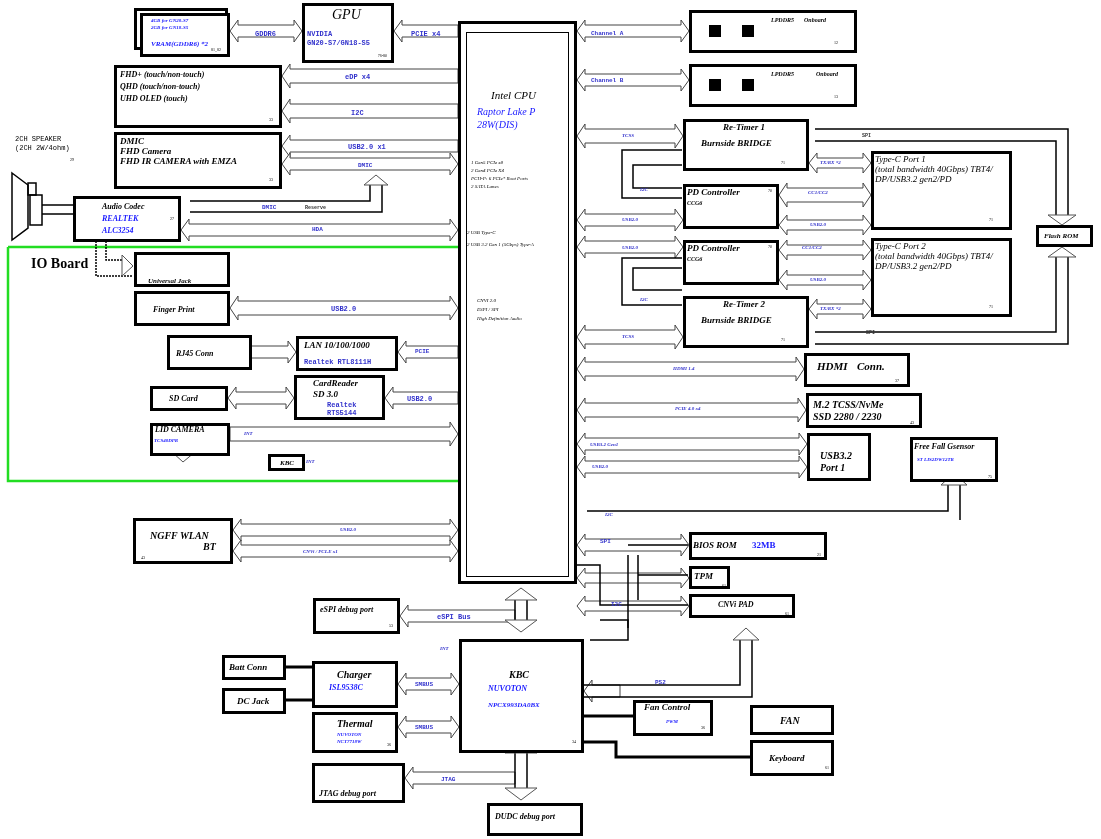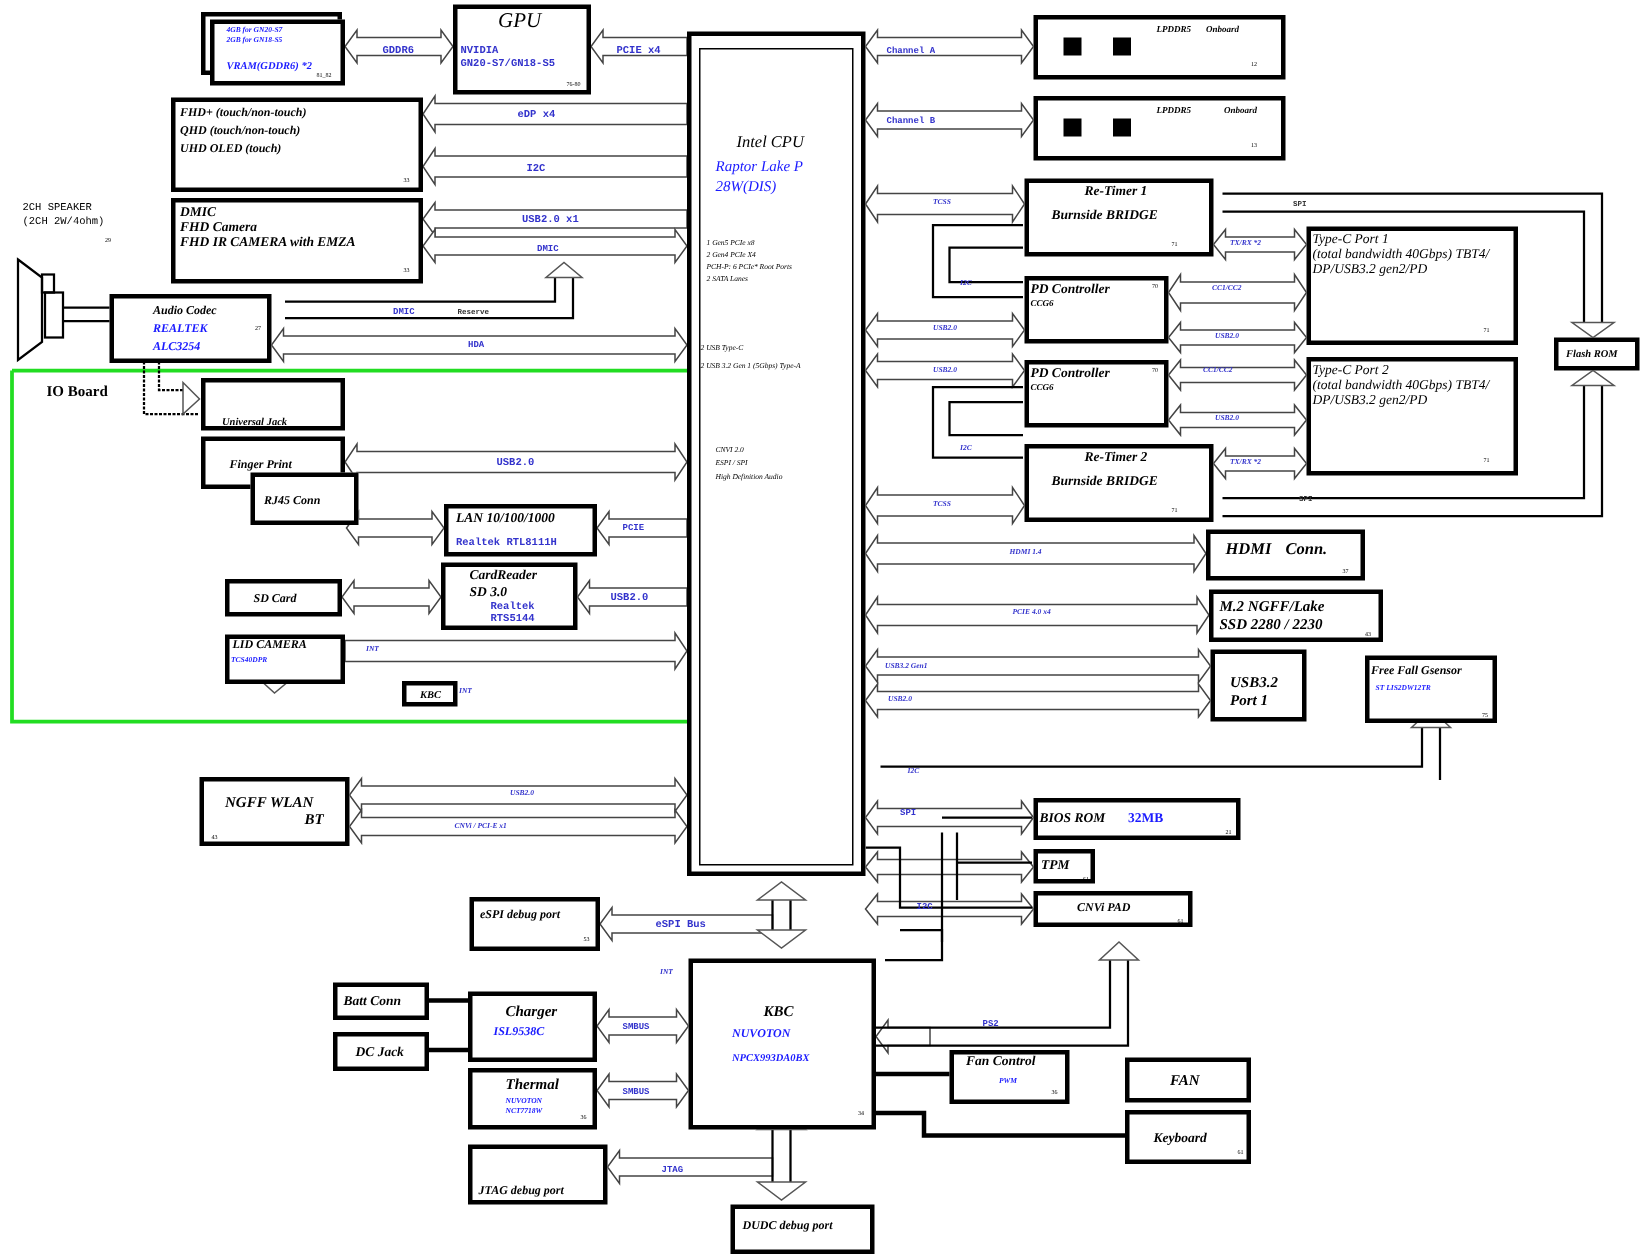--- a/index.html
+++ b/index.html
@@ -158,31 +158,31 @@
 <span class="lbl" style="left:15px;top:144px;color:#000;font-weight:normal;">(2CH 2W/4ohm)</span>
 <span class="pg" style="left:70px;top:157px;">29</span>
 
 <div class="blk" style="left:73px;top:196px;width:108px;height:46px;">
   <span class="t" style="left:26px;top:4px;font-size:8px;">Audio Codec</span>
   <span class="t b" style="left:26px;top:16px;font-size:8px;">REALTEK</span>
   <span class="t b" style="left:26px;top:28px;font-size:8px;">ALC3254</span>
   <span class="pg" style="left:94px;top:17px;">27</span>
 </div>
 
-<span class="t" style="left:31px;top:256px;font-size:10px;font-style:normal;">IO Board</span>
+<span class="t" style="left:31px;top:256px;font-size:14px;font-style:normal;">IO Board</span>
 
 <div class="blk" style="left:134px;top:252px;width:96px;height:35px;">
   <span class="t" style="left:11px;top:23px;font-size:7px;">Universal Jack</span>
 </div>
 
 <div class="blk" style="left:134px;top:291px;width:96px;height:35px;">
   <span class="t" style="left:16px;top:12px;font-size:8px;">Finger Print</span>
 </div>
 
-<div class="blk" style="left:167px;top:315px;width:72px;height:35px;">
+<div class="blk" style="left:167px;top:335px;width:85px;height:35px;">
   <span class="t" style="left:6px;top:12px;font-size:8px;">RJ45 Conn</span>
 </div>
 
 <div class="blk" style="left:296px;top:336px;width:102px;height:35px;">
   <span class="t" style="left:5px;top:2px;font-size:9px;">LAN 10/100/1000</span>
   <span class="t mono" style="left:5px;top:20px;font-size:7px;">Realtek RTL8111H</span>
 </div>
 
 <div class="blk" style="left:150px;top:386px;width:78px;height:25px;">
   <span class="t" style="left:16px;top:6px;font-size:8px;">SD Card</span>
@@ -284,21 +284,21 @@
   <span class="t" style="left:5px;top:5px;font-size:7px;">Flash ROM</span>
 </div>
 
 <div class="blk" style="left:804px;top:353px;width:106px;height:34px;">
   <span class="t" style="left:10px;top:4px;font-size:11px;">HDMI</span>
   <span class="t" style="left:50px;top:4px;font-size:11px;">Conn.</span>
   <span class="pg" style="left:88px;top:22px;">37</span>
 </div>
 
 <div class="blk" style="left:806px;top:393px;width:116px;height:35px;">
-  <span class="t" style="left:4px;top:3px;font-size:10px;">M.2 NGFF/Lake</span>
+  <span class="t" style="left:4px;top:3px;font-size:10px;">M.2 TCSS/NvMe</span>
   <span class="t" style="left:4px;top:15px;font-size:10px;">SSD 2280 / 2230</span>
   <span class="pg" style="left:101px;top:24px;">43</span>
 </div>
 
 <div class="blk" style="left:807px;top:433px;width:64px;height:48px;">
   <span class="t" style="left:10px;top:14px;font-size:10px;">USB3.2</span>
   <span class="t" style="left:10px;top:26px;font-size:10px;">Port 1</span>
 </div>
 
 <div class="blk" style="left:910px;top:437px;width:88px;height:45px;">

